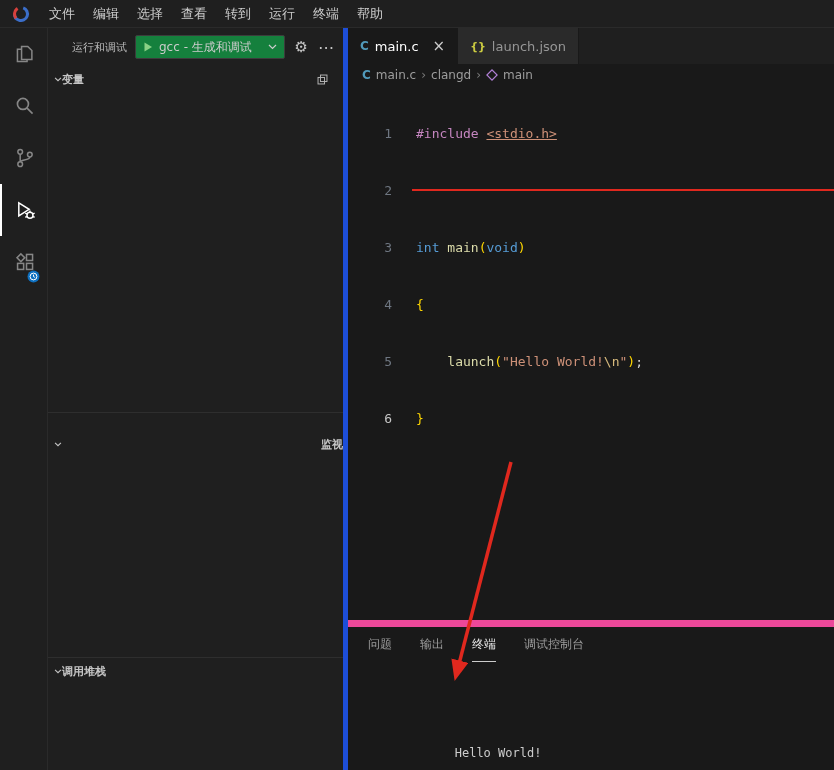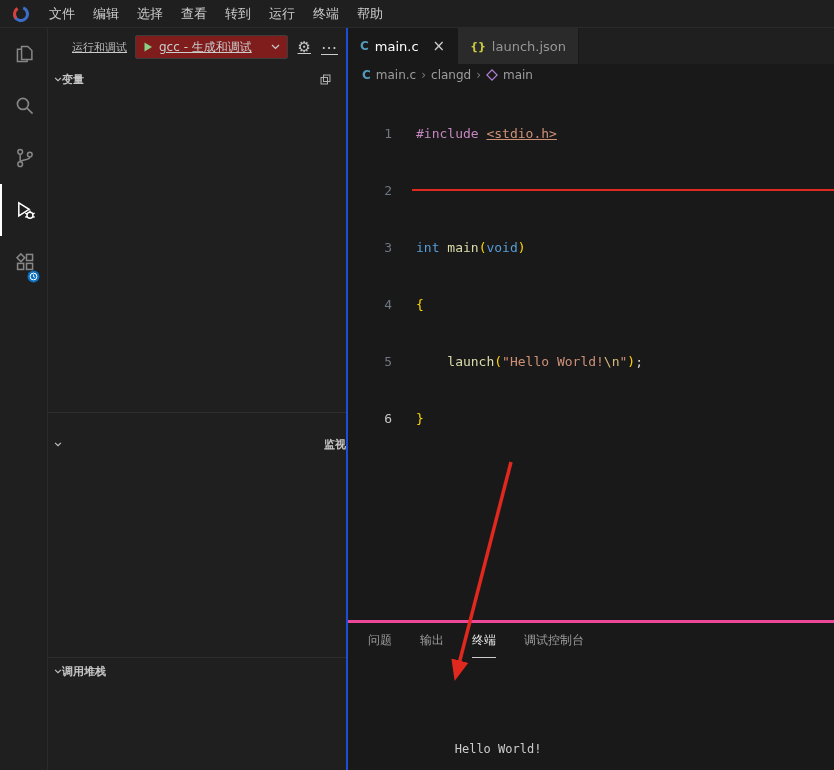--- a/index.html
+++ b/index.html
@@ -19,25 +19,25 @@
 
   
   .activitybar { width:48px; background:#1f1f1f; border-right:1px solid #2a2a2a;
                  display:flex; flex-direction:column; }
   .ab-item { height:52px; display:flex; align-items:center; justify-content:center;
              color:#868686; position:relative; border-left:2px solid transparent; }
   .ab-item.active { color:#ffffff; border-left:2px solid #ffffff; }
   .ab-badge { position:absolute; right:7px; bottom:7px; width:13px; height:13px; }
 
   
-  .sidebar { width:300px; background:#1f1f1f; border-right:2px solid #1d4ed8;
-             color:#cccccc; position:relative;text-decoration:underline; }
+  .sidebar { width:300px; background:#1f1f1f; border-right:5px solid #1d4ed8;
+             color:#cccccc; position:relative; }
   .sb-header { height:38px; display:flex; align-items:center; padding:0 8px 0 24px; }
   .sb-title { font-size:11px; color:#bbbbbb; white-space:nowrap; margin-right:8px; }
-  .cfg { height:24px; background:#7f1d1d; border:1px solid #3c3c3c; border-radius:2px;
+  .cfg { height:24px; background:#15803d; border:1px solid #3c3c3c; border-radius:2px;
          display:flex; align-items:center; gap:6px; padding:8px 7px; font-size:12px;
          color:#cccccc; flex:1; min-width:0; }
   .cfg-label { overflow:hidden; white-space:nowrap; text-overflow:ellipsis; flex:1; }
   .gear { font-size:15px; color:#c5c5c5; margin-left:10px; }
   .more { font-size:16px; color:#c5c5c5; margin-left:10px; letter-spacing:1px; }
   .sb-body { position:relative; height:704px; }
   .sec-h { position:absolute; left:0; right:0; height:22px; display:flex; align-items:center;
            padding-left:6px; font-size:11px; font-weight:bold; color:#c5c5c5; }
   .sec-h .spacer { flex:1; }
   .sec-action { margin-right:14px; color:#b5b5b5; display:flex; }
@@ -72,21 +72,21 @@
   .tk-kw  { color:var(--syntax-keyword); }
   .tk-fn  { color:var(--syntax-function); }
   .tk-str { color:var(--syntax-string); }
   .tk-esc { color:var(--syntax-escape); }
   .tk-br  { color:var(--syntax-bracket); }
   .tk-str.u { text-decoration:underline; }
   .redline { position:absolute; left:64px; right:0; top:103px; height:2px;
              background:var(--red-annotation); }
 
   
-  .panel { height:150px; border-top:3px solid #ec4899; background:#191919; overflow:hidden; }
+  .panel { height:150px; border-top:7px solid #ec4899; background:#191919; overflow:hidden; }
   .ptabs { display:flex; gap:28px; height:35px; padding:0 20px; font-size:12px; color:#9d9d9d; }
   .ptab { display:flex; align-items:center; height:100%; border-bottom:1px solid transparent;
           text-transform:uppercase; }
   .ptab.active { color:#e7e7e7; border-bottom:1px solid #cccccc; }
   .term { padding:32px 0 0 20px; font-family:"DejaVu Sans Mono","Liberation Mono",monospace;
           font-size:12px; line-height:17px; color:#cccccc; white-space:pre; }
   .trow { position:relative; height:17px; }
 
   
   .annotation { position:absolute; inset:0; pointer-events:none; z-index:50; }

